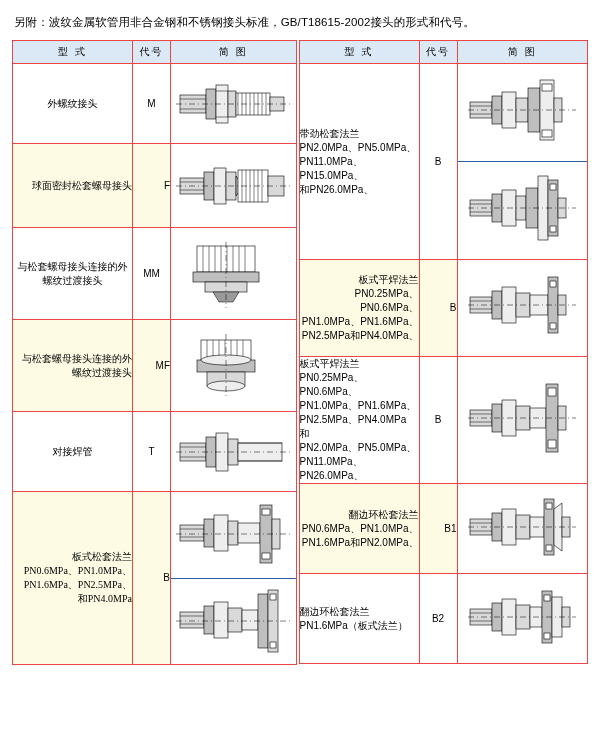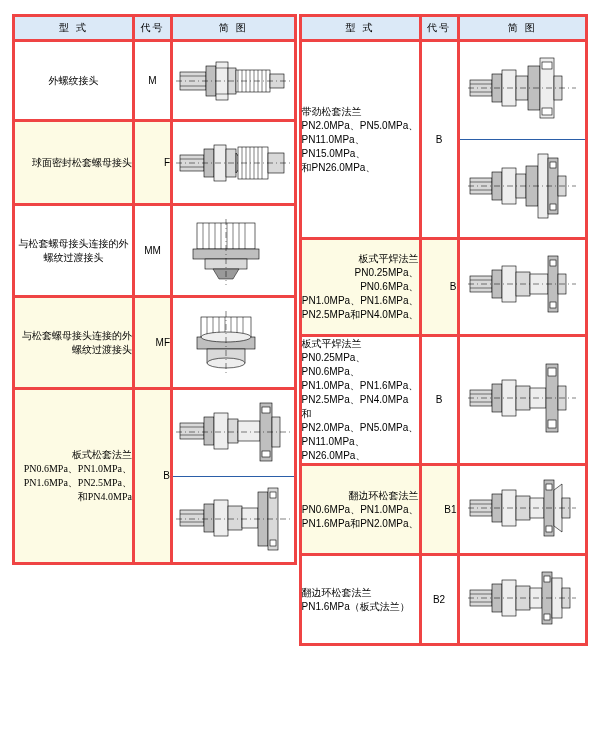--- a/index.html
+++ b/index.html
@@ -33,21 +33,21 @@
     gap: 0px;
     align-items: flex-start;
   }
   table.spec {
     border-collapse: collapse;
     table-layout: fixed;
   }
   table.spec.left { width: 285px; }
   table.spec.right { width: 290px; margin-left: 2px; }
   table.spec td, table.spec th {
-    border: 3px solid #ef4444;
+    border: 1px solid #ef4444;
     padding: 0;
     vertical-align: middle;
     font-size: 10px;
     line-height: 14px;
   }
   thead th {
     background: #dbe9f7;
     font-weight: normal;
     height: 22px;
     text-align: center;
@@ -95,20 +95,21 @@
   .fillgray2 { fill: #bfbfbf; stroke: #000; stroke-width: 0.6; }
   .filllight { fill: #eeeeee; stroke: #000; stroke-width: 0.6; }
   .fillwhite { fill: #ffffff; stroke: #000; stroke-width: 0.6; }
   .hatch { fill: #9a9a9a; stroke: #000; stroke-width: 0.5; }
 </style>
 </head>
 <body>
 
 <div class="page">
 
+  <div class="doc-title">另附：波纹金属软管用非合金钢和不锈钢接头标准，GB/T18615-2002接头的形式和代号。</div>
 
   <div class="tables">
 
     <table class="spec left">
       <colgroup>
         <col class="col-type">
           <col class="col-code">
           <col class="col-fig">
       </colgroup>
       <thead>
@@ -226,20 +227,40 @@
                 <rect x="14" y="30" width="58" height="12" class="fillgray2"></rect>
                 <ellipse cx="43" cy="30" rx="25" ry="5" class="filllight"></ellipse>
                 <rect x="24" y="42" width="38" height="14" class="fillgray"></rect>
                 <ellipse cx="43" cy="56" rx="19" ry="5" class="filllight"></ellipse>
                 <line x1="43" y1="4" x2="43" y2="68" class="thin" stroke-dasharray="6,3,1,3"></line>
               </svg>
             </div>
           </td>
         </tr>
 
+        <tr class="row-white" style="height:80px;">
+          <td class="cell-type centered">对接焊管</td>
+          <td class="cell-code">T</td>
+          <td class="cell-fig">
+            <div class="fig-wrap">
+              <svg class="fig" width="118" height="58" viewBox="0 0 118 58">
+                <rect x="6" y="20" width="26" height="18" class="fillgray"></rect>
+                <line x1="6" y1="24" x2="32" y2="24" class="thin"></line>
+                <line x1="6" y1="34" x2="32" y2="34" class="thin"></line>
+                <rect x="32" y="14" width="10" height="30" class="fillgray2"></rect>
+                <rect x="42" y="10" width="12" height="38" class="filllight"></rect>
+                <rect x="54" y="16" width="10" height="26" class="fillgray"></rect>
+                <rect x="64" y="20" width="44" height="18" class="filllight"></rect>
+                <line x1="64" y1="20" x2="108" y2="20" class="thin"></line>
+                <line x1="64" y1="38" x2="108" y2="38" class="thin"></line>
+                <line x1="2" y1="29" x2="116" y2="29" class="thin" stroke-dasharray="6,3,1,3"></line>
+              </svg>
+            </div>
+          </td>
+        </tr>
 
         <tr class="row-yellow" style="height:172px;">
           <td class="cell-type">
             <span id="ltype5" style="white-space:pre-line;font-family:Liberation Serif, serif;">板式松套法兰
 PN0.6MPa、PN1.0MPa、
 PN1.6MPa、PN2.5MPa、
 和PN4.0MPa</span>
           </td>
           <td class="cell-code">B</td>
           <td class="cell-fig">

